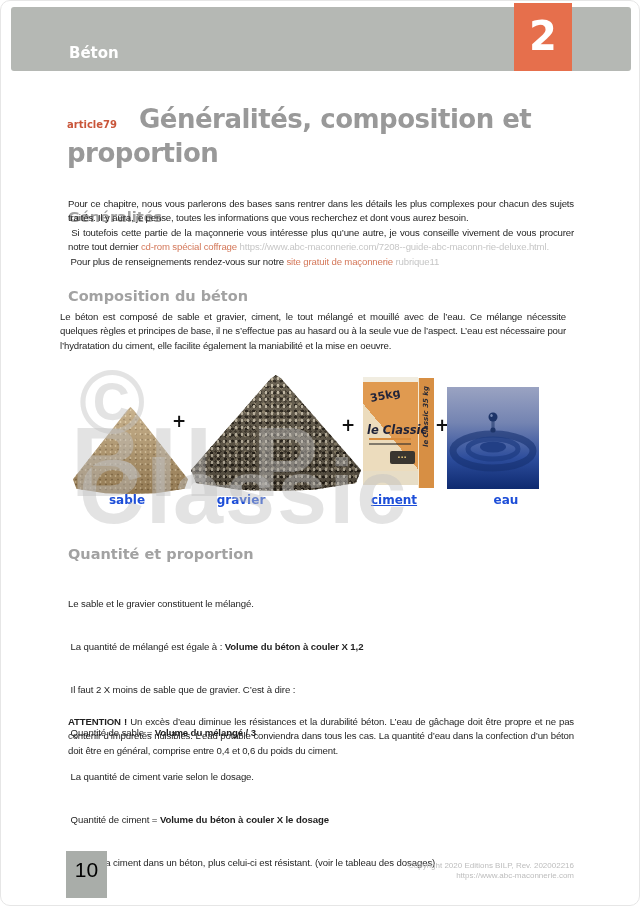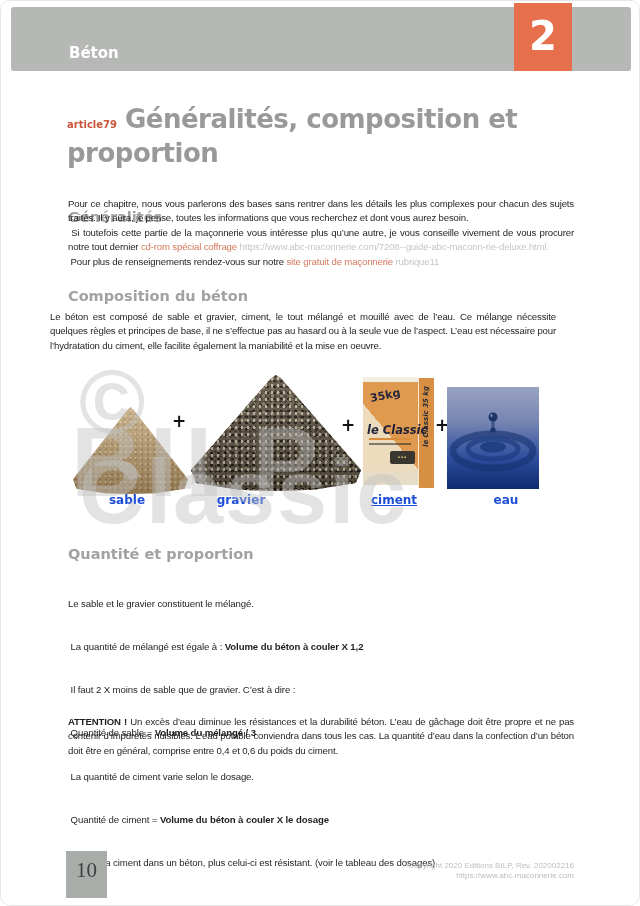--- a/index.html
+++ b/index.html
@@ -12,32 +12,32 @@
   .chapter-title{position:absolute;left:58px;top:37px;font-size:15px;font-weight:bold;color:#ffffff;
                  font-family:"DejaVu Sans",sans-serif;}
   .chapter-num{position:absolute;left:513px;top:2px;width:58px;height:68px;background:#e66f4c;color:#fff;
                font-size:40px;font-weight:bold;text-align:center;line-height:66px;z-index:3;
                font-family:"DejaVu Sans",sans-serif;}
 
   
   .article-title{position:absolute;left:66px;top:104px;width:505px;margin:0;
                  font-family:"DejaVu Sans",sans-serif;font-size:26px;line-height:28px;
                  font-weight:bold;color:#999999;letter-spacing:-0.5px;}
-  .article-label{font-size:10px;color:#c9563a;letter-spacing:0;vertical-align:baseline;margin-right:8px;}
+  .article-label{font-size:10px;color:#c9563a;letter-spacing:0;vertical-align:baseline;margin-right:22px;}
 
   .sec-heading{position:absolute;margin:0;font-family:"DejaVu Sans",sans-serif;font-size:14.5px;
                font-weight:bold;color:#a2a2a2;letter-spacing:0;}
   #h-generalites{left:67px;top:174px;margin-top:34px;}
   #h-composition{left:67px;top:287px;}
   #h-quantite{left:67px;top:545px;}
 
   .body-text{position:absolute;width:506px;font-size:9.6px;line-height:14.4px;color:#1f1f1f;
              text-align:justify;white-space:pre-wrap;letter-spacing:-0.15px;margin:0;}
   #p-generalites{left:67px;top:196px;}
-  #p-composition{left:49px;top:309px;}
+  #p-composition{left:59px;top:309px;}
   #p-attention{left:67px;top:714px;}
   .link-orange{color:#d4785a;}
   .ref-gray{color:#c6c6c6;}
   .b{font-weight:bold;}
 
   
   .figure{position:absolute;left:68px;top:368px;width:505px;height:142px;z-index:1;}
   .cone{position:absolute;}
   .cone-sand{left:4px;top:38px;width:115px;height:87px;
     clip-path:polygon(50% 0%,53% 4%,100% 83%,97% 94%,72% 99%,50% 100%,28% 99%,3% 94%,0% 83%,47% 4%);
@@ -91,21 +91,21 @@
   .wm1{position:absolute;left:78px;top:356px;font-size:90px;letter-spacing:2px;line-height:1;}
   .wm2{position:absolute;left:70px;top:412px;font-size:98px;letter-spacing:8px;line-height:1;}
 
   
   .quant{position:absolute;left:67px;top:567px;width:506px;font-size:9.6px;line-height:14.4px;
          color:#1f1f1f;white-space:pre-wrap;letter-spacing:-0.1px;}
   .q-line{height:14.4px;}
 
   
   .page-num-box{position:absolute;left:65px;top:850px;width:41px;height:47px;background:#a9ada9;
-                color:#404040;font-size:21px;text-align:center;line-height:38px;font-family:Liberation Serif, serif;}
+                color:#000000;font-size:21px;text-align:center;line-height:38px;font-family:Liberation Sans, sans-serif;}
   .copyright{position:absolute;left:273px;top:860px;width:300px;text-align:right;font-size:8px;
              line-height:10px;color:#bdbdbd;}
 </style>
 </head>
 <body>
 
 <div class="page">
 
   <div class="header-bar">
     <span class="chapter-title">Béton</span>

